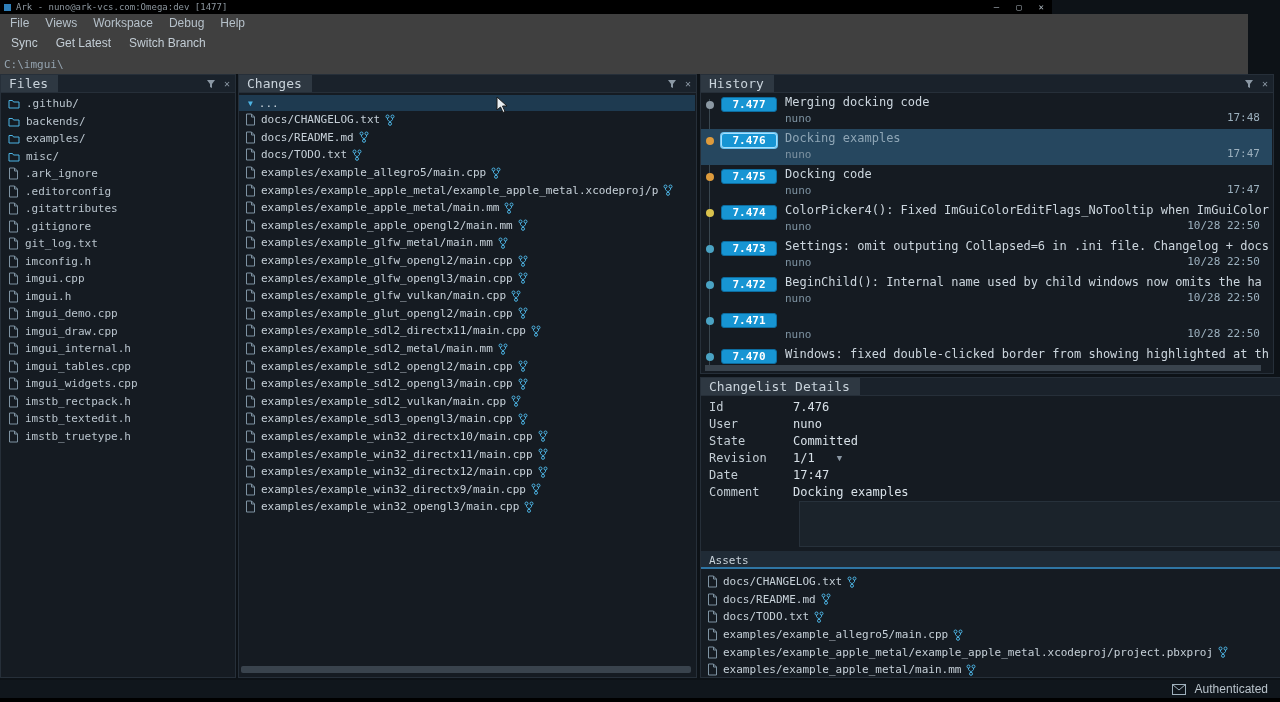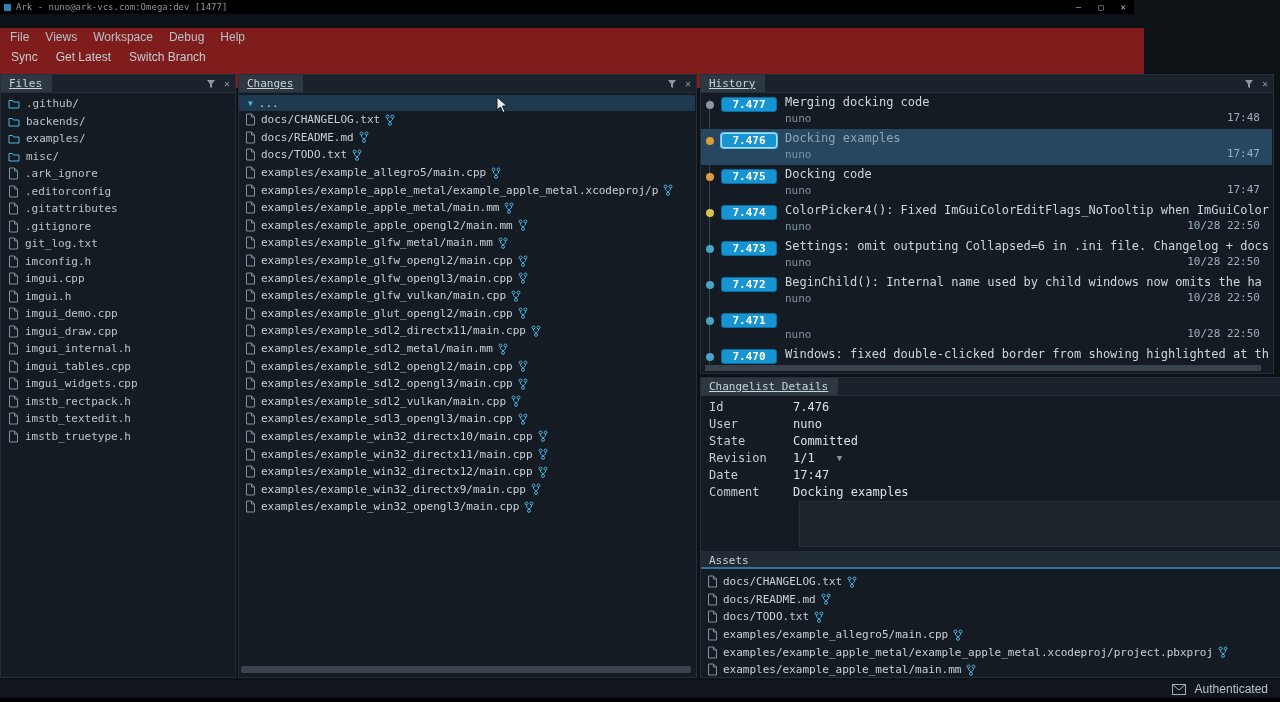--- a/index.html
+++ b/index.html
@@ -5,42 +5,42 @@
   * { margin:0; padding:0; box-sizing:border-box; }
   html,body { width:1280px; height:702px; }
   body {
     position:relative; overflow:hidden;
     background:#0d1217;
     font-family:"DejaVu Sans Mono",monospace;
     color:#c6d0d8;
     cursor:default;
   }
   
-  .titlebar { position:absolute; left:0; top:0; width:1134px; height:14px; background:#000;
+  .titlebar { position:absolute; left:0; top:0; width:1052px; height:14px; background:#000;
     display:flex; align-items:center; padding-left:4px; font-size:9px; color:#8d979f; }
   .title-icon { width:7px; height:7px; background:#2f7fb9; margin-right:5px; flex:none; }
   .win-controls { position:absolute; right:8px; top:0; height:14px; display:flex; gap:17px;
     align-items:center; color:#aab4bc; font-size:9px; }
   .win-controls span { cursor:default; }
   
-  .topbar { position:absolute; left:0; top:28px; width:1144px; height:60px; background:#7f1d1d; }
+  .topbar { position:absolute; left:0; top:14px; width:1248px; height:60px; background:#404040; }
   .menubar { position:absolute; left:2px; top:0; height:18px; display:flex; align-items:center;
     font-family:"Liberation Sans",sans-serif; font-size:12px; color:#b6c1ca; }
   .menu-item { padding:0 8px; }
   .toolbar { position:absolute; left:2px; top:19px; height:20px; display:flex; align-items:center;
     font-family:"Liberation Sans",sans-serif; font-size:12px; color:#c3cdd5; }
   .tool-item { padding:0 9px; }
   .pathrow { position:absolute; left:4px; top:41px; height:18px; display:flex; align-items:center;
     font-size:11px; color:#93a2ae; }
   
   .panel { position:absolute; background:#151b22; border:1px solid #262f39; }
   .panel-header { height:18px; background:#1a222b; border-bottom:1px solid #262f39;
     display:flex; align-items:stretch; position:relative; }
-  .panel-tab { background:#2e3842; color:#c9d3db; font-size:11px; padding:0 10px 0 8px;
-    display:flex; align-items:center;text-decoration:underline; }
+  .panel-tab { background:#2e3842; color:#c9d3db; font-size:13px; padding:0 10px 0 8px;
+    display:flex; align-items:center; }
   .header-icons { position:absolute; right:5px; top:0; height:18px; display:flex;
     align-items:center; gap:8px; }
   .hicon { color:#8b98a4; font-size:10px; line-height:1; display:flex; align-items:center; }
   
   .files { left:0; top:74px; width:236px; height:604px; }
   .tree { position:absolute; left:0; top:20px; right:1px; }
   .tree-row { height:17.5px; display:flex; align-items:center; padding-left:7px; gap:6px;
     font-size:11px; color:#b9c4cd; white-space:nowrap; overflow:hidden; }
   .ticon { flex:none; display:flex; align-items:center; }
   

